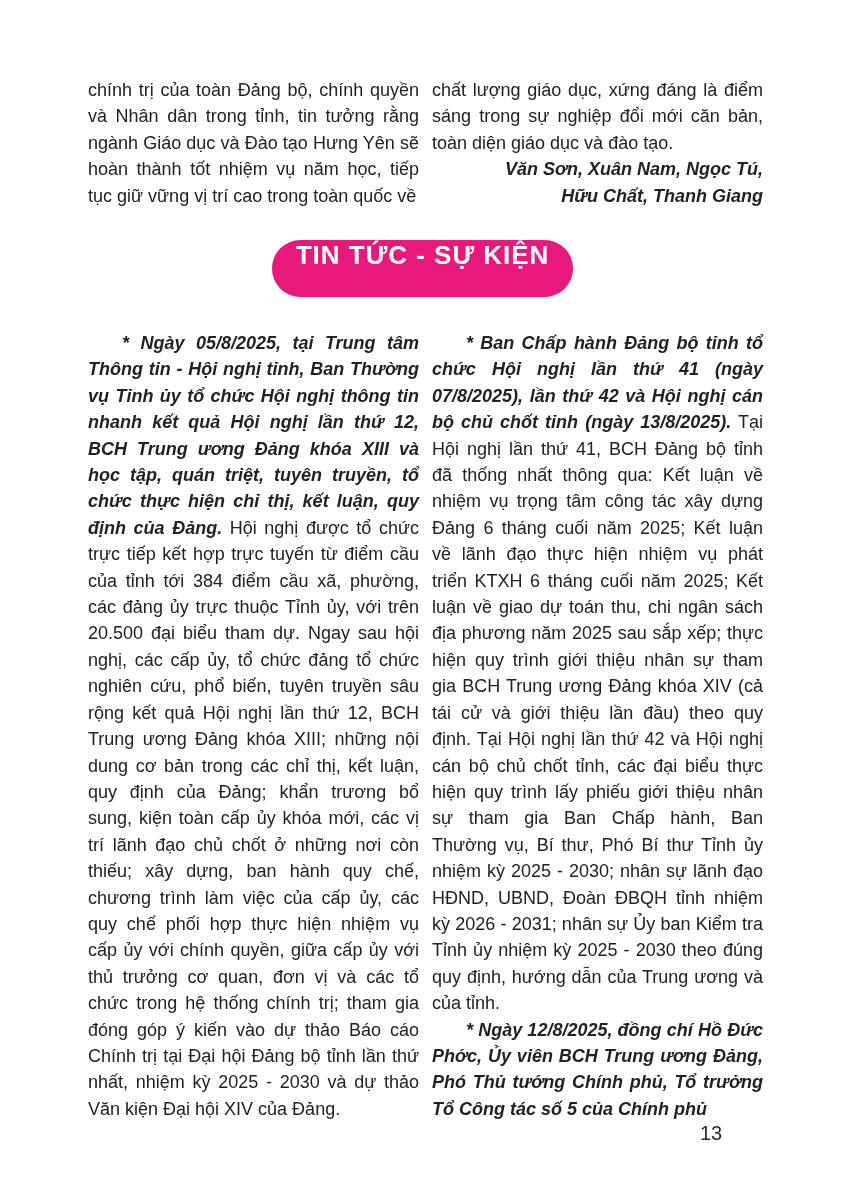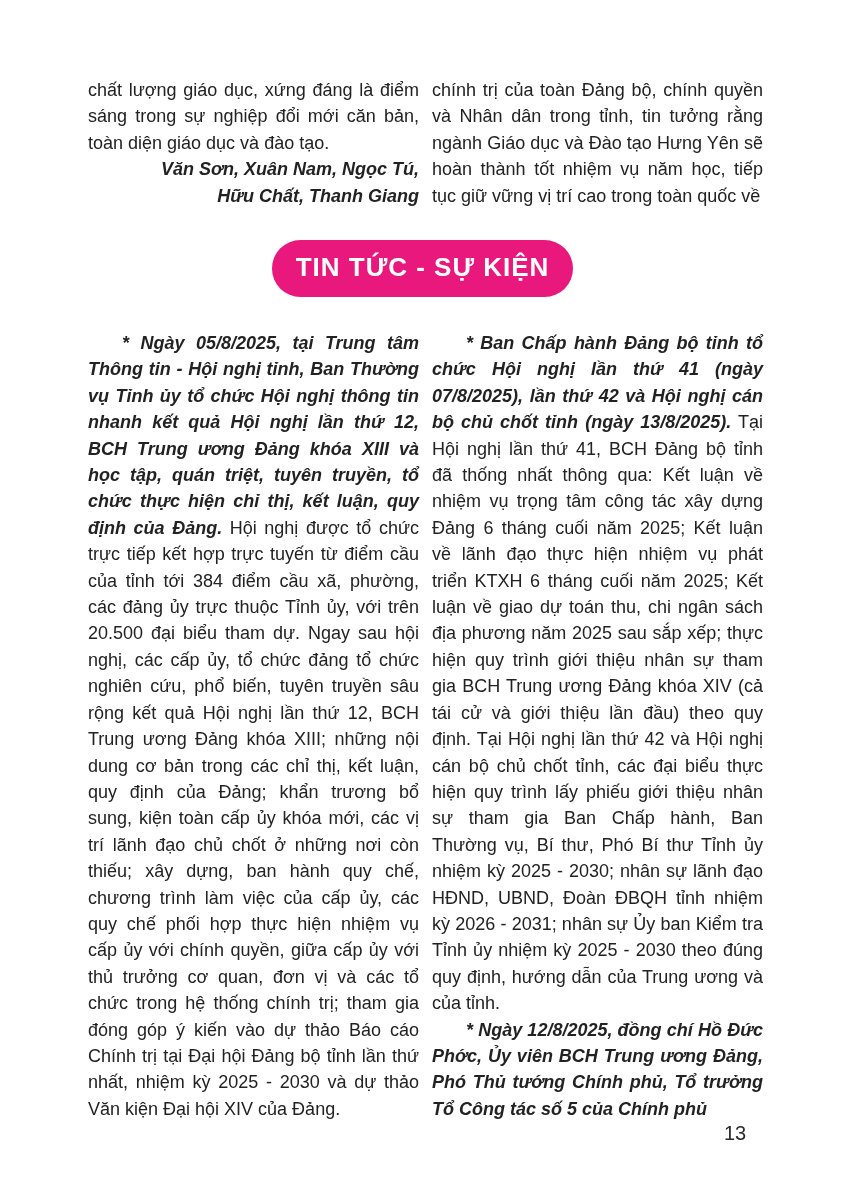--- a/index.html
+++ b/index.html
@@ -50,55 +50,55 @@
   }
   .banner {
     position: absolute;
     top: 240px;
     left: 272px;
     width: 301px;
     height: 57px;
     background: #E8187D;
     border-radius: 30px;
     display: flex;
-    align-items: center;
+    align-items: flex-start;
     justify-content: center;
   }
   .banner-label {
     color: #ffffff;
     font-size: 26px;
     font-weight: bold;
     letter-spacing: 1px;
     padding-bottom: 2px;
   }
   .page-number {
     position: absolute;
     top: 1122px;
     left: 700px;
     width: 70px;
-    text-align: center;
+    text-align: left;
     font-size: 20px;
     color: #2a2a2a;
   }
 </style>
 </head>
 <body>
 
 <div class="page">
 
   <div class="cols intro-block">
     <div class="col">
+      <p class="body-text">chính trị của toàn Đảng bộ, chính quyền và Nhân dân trong tỉnh, tin tưởng rằng ngành Giáo dục và Đào tạo Hưng Yên sẽ hoàn thành tốt nhiệm vụ năm học, tiếp tục giữ vững vị trí cao trong toàn quốc về</p>
+    </div>
+    <div class="col">
       <p class="body-text">chất lượng giáo dục, xứng đáng là điểm sáng trong sự nghiệp đổi mới căn bản, toàn diện giáo dục và đào tạo.</p>
       <p class="byline">
         <span>Văn Sơn, Xuân Nam, Ngọc Tú,</span><br>
         <span>Hữu Chất, Thanh Giang</span>
       </p>
-    </div>
-    <div class="col">
-      <p class="body-text">chính trị của toàn Đảng bộ, chính quyền và Nhân dân trong tỉnh, tin tưởng rằng ngành Giáo dục và Đào tạo Hưng Yên sẽ hoàn thành tốt nhiệm vụ năm học, tiếp tục giữ vững vị trí cao trong toàn quốc về</p>
     </div>
   </div>
 
   <div class="banner">
     <span class="banner-label">TIN TỨC - SỰ KIỆN</span>
   </div>
 
   <div class="cols news-block">
     <div class="col">
       <p class="body-text indent">

